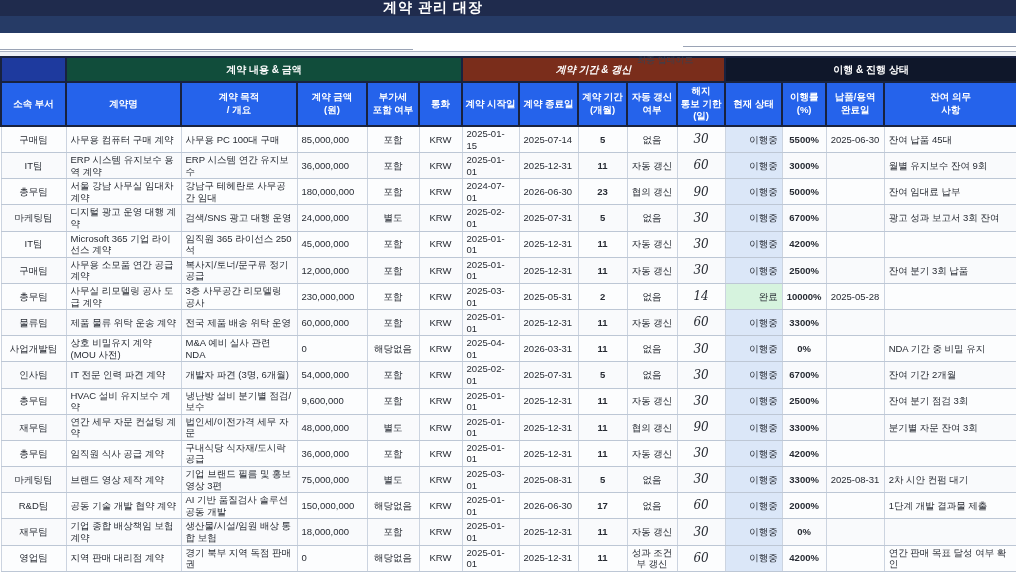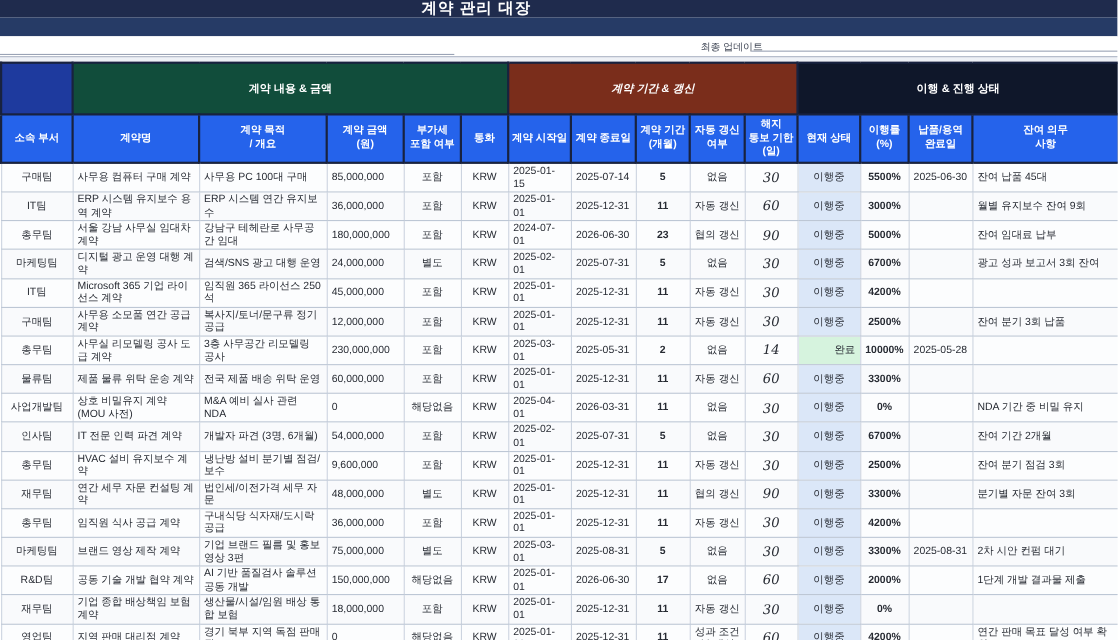--- a/index.html
+++ b/index.html
@@ -8,46 +8,46 @@
     font-family:"Liberation Sans", sans-serif;
     -webkit-font-smoothing:antialiased;
   }
   
   .titlebar{height:16px;background:#1f2b4d;display:flex;align-items:center;justify-content:center;}
   .titlebar .t{color:#ffffff;font-weight:bold;font-size:14px;letter-spacing:1px;transform:translateX(-75px);}
   .subbar{height:17px;background:#263b66;}
   
   .staterow{height:18px;position:relative;background:#ffffff;}
   .leftline{position:absolute;left:0;top:16px;width:413px;border-top:1.4px solid #9aa3b5;}
-  .lu-label{position:absolute;left:637px;top:3px;font-size:9px;color:#3a4150;}
+  .lu-label{position:absolute;left:637px;top:21px;font-size:9px;color:#3a4150;}
   .rightline{position:absolute;left:683px;right:0;top:13px;border-top:1.4px solid #9aa3b5;}
   .gapstrip{height:4px;background:#eef1f6;border-top:1px solid #a8b1c2;}
   
   table{border-collapse:collapse;table-layout:fixed;width:1016px;}
   th.grp{
     height:23px;font-size:10px;font-weight:bold;color:#ffffff;
-    border:2px solid #18223f;text-align:center;padding:11px;
+    border:2px solid #18223f;text-align:center;padding:0;
   }
   th.colh{
     height:42px;background:#2563eb;color:#ffffff;font-size:9.5px;font-weight:bold;
     border:2px solid #18223f;text-align:center;white-space:pre-line;line-height:1.35;padding:0 2px;
   }
   td{
     font-size:9.5px;color:#272b33;background:#fcfdfe;
     border:1px solid #ccd4e0;border-bottom:1px solid #bdc7d5;
     padding:1px 4px;height:18px;line-height:1.22;overflow:hidden;
     vertical-align:middle;
   }
   tbody tr:nth-child(even) td{background:#f9fafc;}
   td b{font-weight:normal;}
   .al-c{text-align:center;}
   .al-l{text-align:left;}
   .bold{font-weight:bold;}
   .serif{font-family:"DejaVu Serif", serif;font-size:12px;font-style:italic;}
-  td.st-blue{background:#dbe7f8 !important;}
+  td.st-blue{background:#dbe7f8 !important;text-align:right;}
   td.st-green{background:#d6f3de !important;text-align:right;}
 </style>
 </head>
 <body>
 
 <div class="titlebar">
   <div class="t">계약 관리 대장</div>
 </div>
 <div class="subbar"></div>
 

